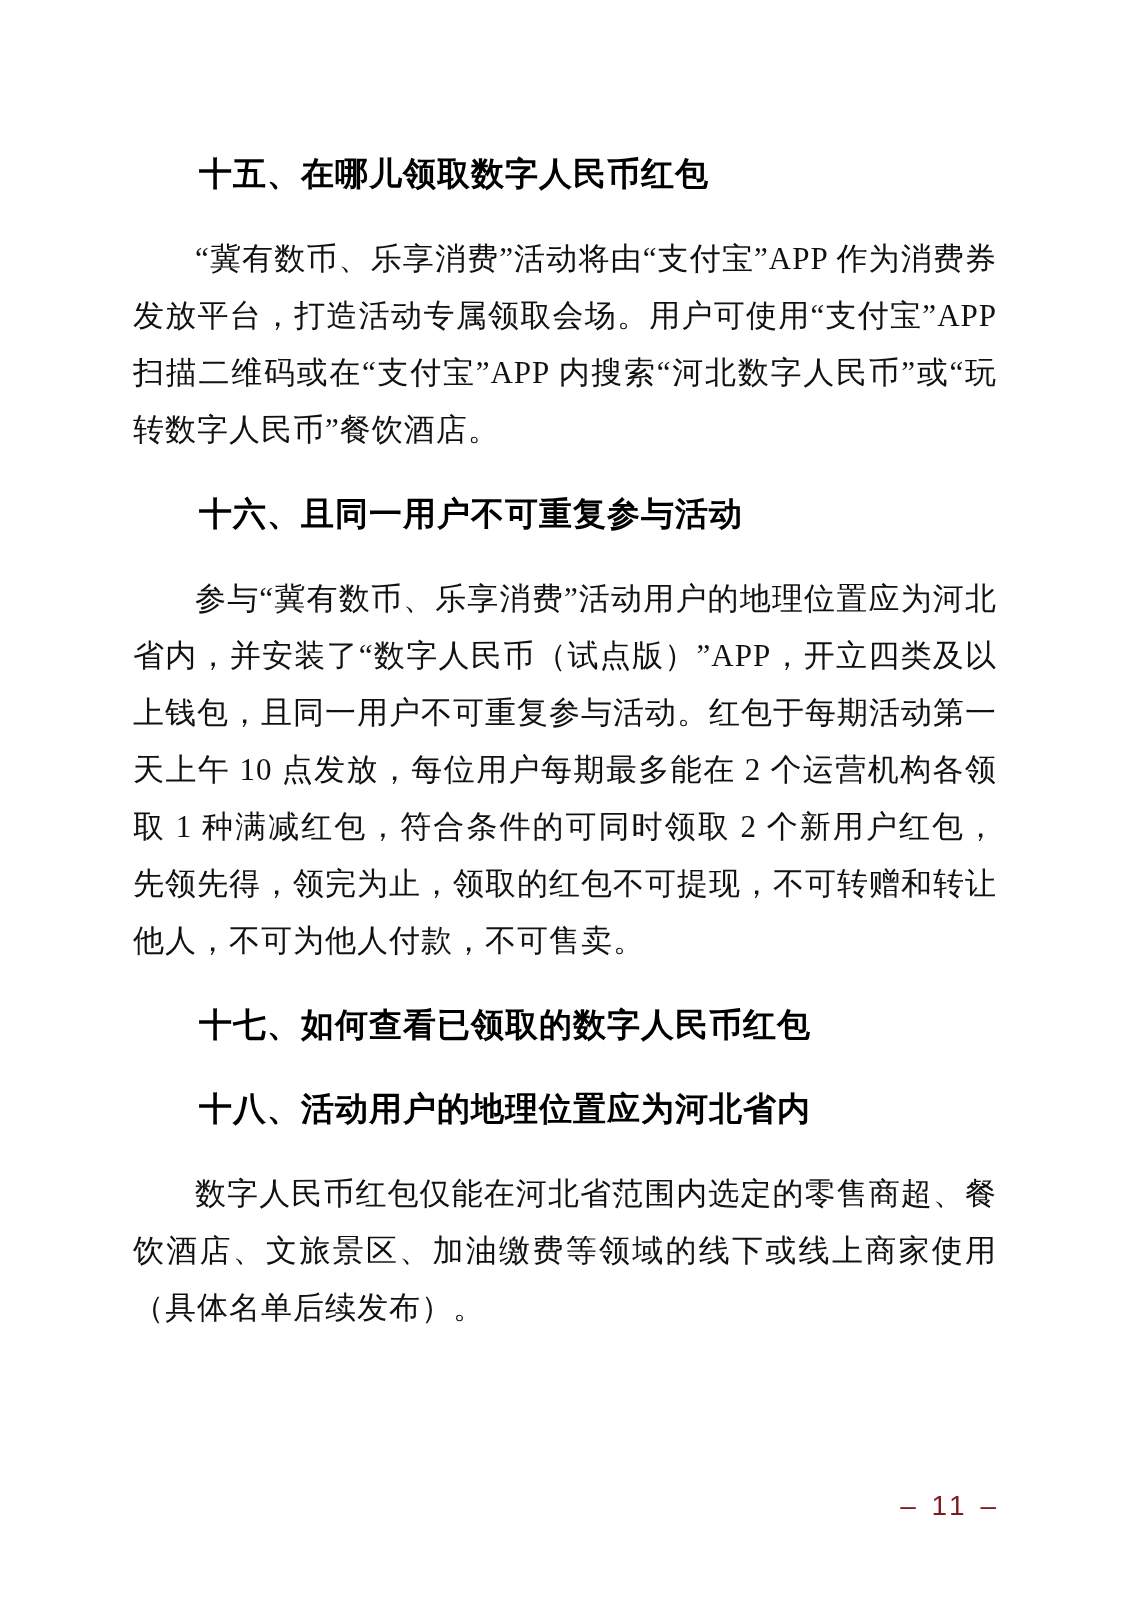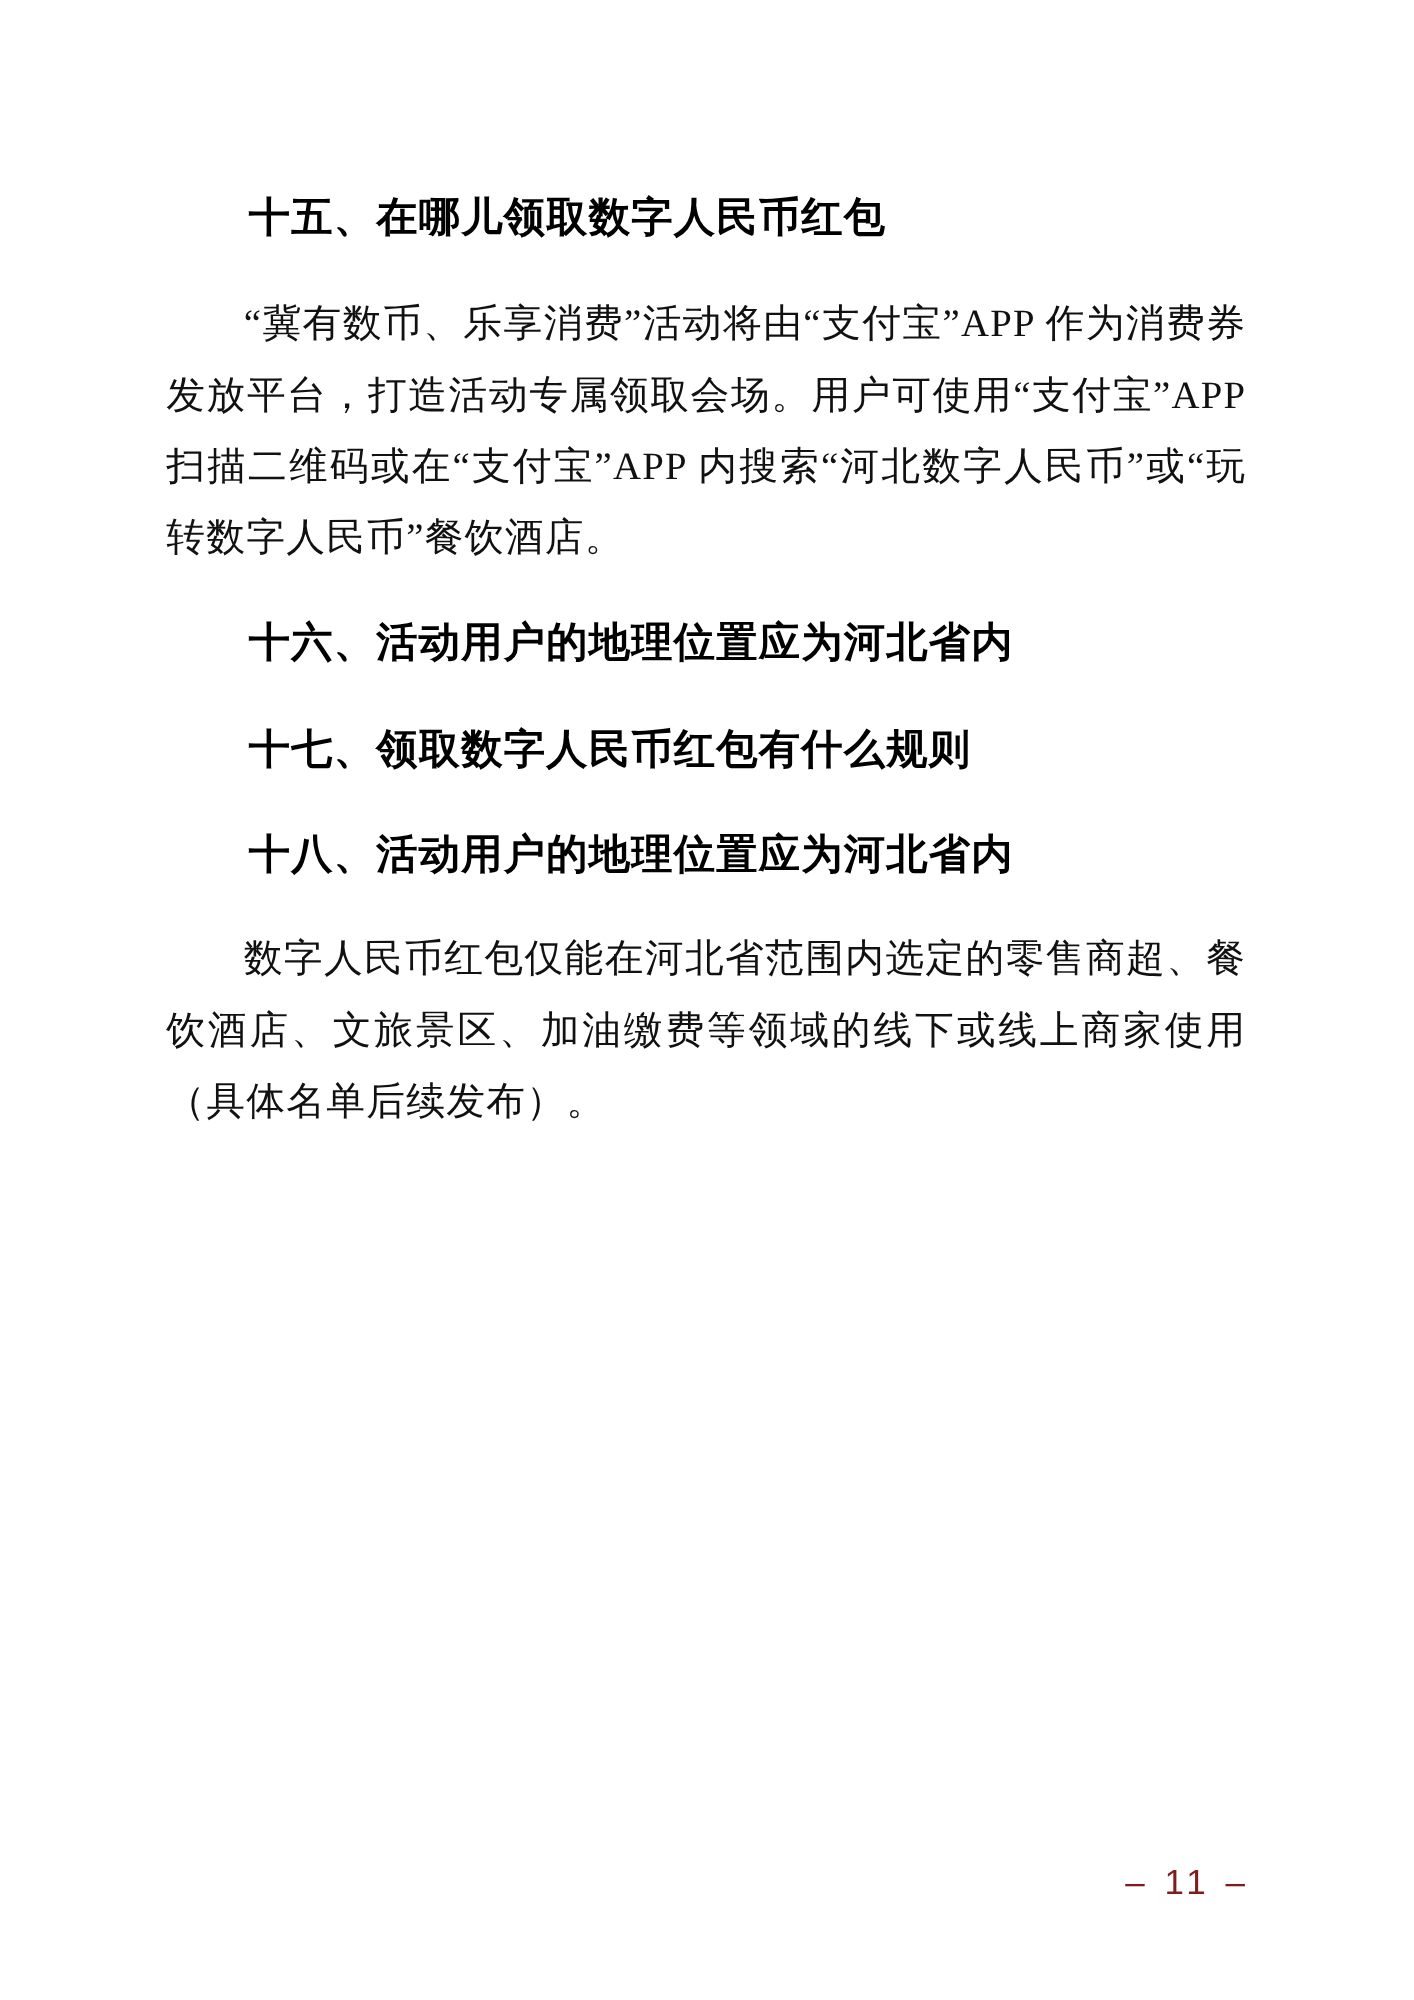--- a/index.html
+++ b/index.html
@@ -57,25 +57,26 @@
 
 <div class="page">
   <div class="content">
 
     <section>
       <h2 class="section-heading">十五、在哪儿领取数字人民币红包</h2>
       <p class="section-body">“冀有数币、乐享消费”活动将由“支付宝”APP 作为消费券发放平台，打造活动专属领取会场。用户可使用“支付宝”APP 扫描二维码或在“支付宝”APP 内搜索“河北数字人民币”或“玩转数字人民币”餐饮酒店。</p>
     </section>
 
     <section>
-      <h2 class="section-heading">十六、活动用户的地理位置应为河北省内</h2>
+      <h2 class="section-heading">十六、且同一用户不可重复参与活动</h2>
+      <p class="section-body">参与“冀有数币、乐享消费”活动用户的地理位置应为河北省内，并安装了“数字人民币（试点版）”APP，开立四类及以上钱包，且同一用户不可重复参与活动。红包于每期活动第一天上午 10 点发放，每位用户每期最多能在 2 个运营机构各领取 1 种满减红包，符合条件的可同时领取 2 个新用户红包，先领先得，领完为止，领取的红包不可提现，不可转赠和转让他人，不可为他人付款，不可售卖。</p>
     </section>
 
     <section>
-      <h2 class="section-heading">十七、领取数字人民币红包有什么规则</h2>
+      <h2 class="section-heading">十七、如何查看已领取的数字人民币红包</h2>
     </section>
 
     <section>
       <h2 class="section-heading">十八、活动用户的地理位置应为河北省内</h2>
       <p class="section-body">数字人民币红包仅能在河北省范围内选定的零售商超、餐饮酒店、文旅景区、加油缴费等领域的线下或线上商家使用（具体名单后续发布）。</p>
     </section>
 
   </div>
 
   <div class="page-number">– 11 –</div>

